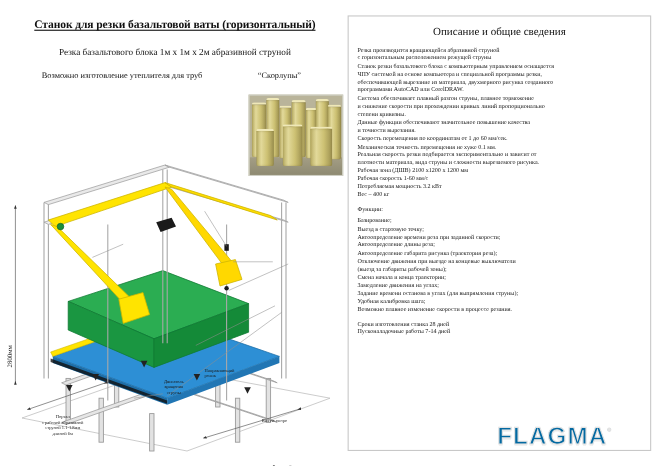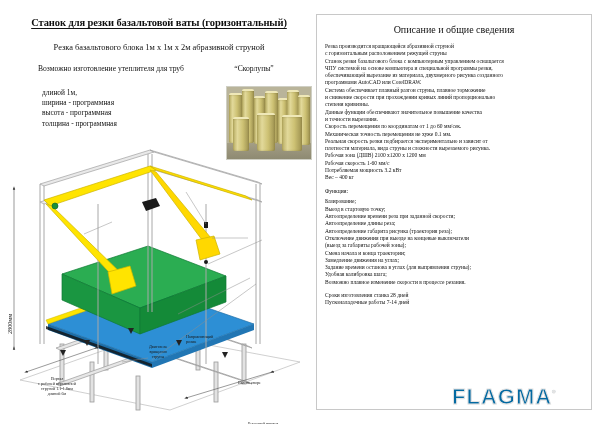--- a/index.html
+++ b/index.html
@@ -168,26 +168,20 @@
 
 <div id="page">
 
   <div id="left-col">
 
     <div id="doc-title">Станок для резки базальтовой ваты (горизонтальный)</div>
     <div id="subtitle-1">Резка базальтового блока 1м х 1м х 2м абразивной струной</div>
     <div id="subtitle-2">Возможно изготовление утеплителя для труб</div>
     <div id="shell-caption">“Скорлупы”</div>
 
-    <div id="spec-list">
-      <div>длиной 1м,</div>
-      <div>ширина - программная</div>
-      <div>высота - программная</div>
-      <div>толщина  - программная</div>
-    </div>
 
     <div id="shell-photo">
       <div class="floor"></div>
       <div class="pipe top" style="left:2px;  top:6px;  width:13px; height:48px;"></div>
       <div class="pipe top" style="left:15px; top:2px;  width:12px; height:52px;"></div>
       <div class="pipe top" style="left:27px; top:9px;  width:11px; height:46px;"></div>
       <div class="pipe top" style="left:38px; top:4px;  width:13px; height:50px;"></div>
       <div class="pipe top" style="left:51px; top:11px; width:10px; height:44px;"></div>
       <div class="pipe top" style="left:60px; top:3px;  width:12px; height:53px;"></div>
       <div class="pipe top" style="left:71px; top:8px;  width:12px; height:48px;"></div>

